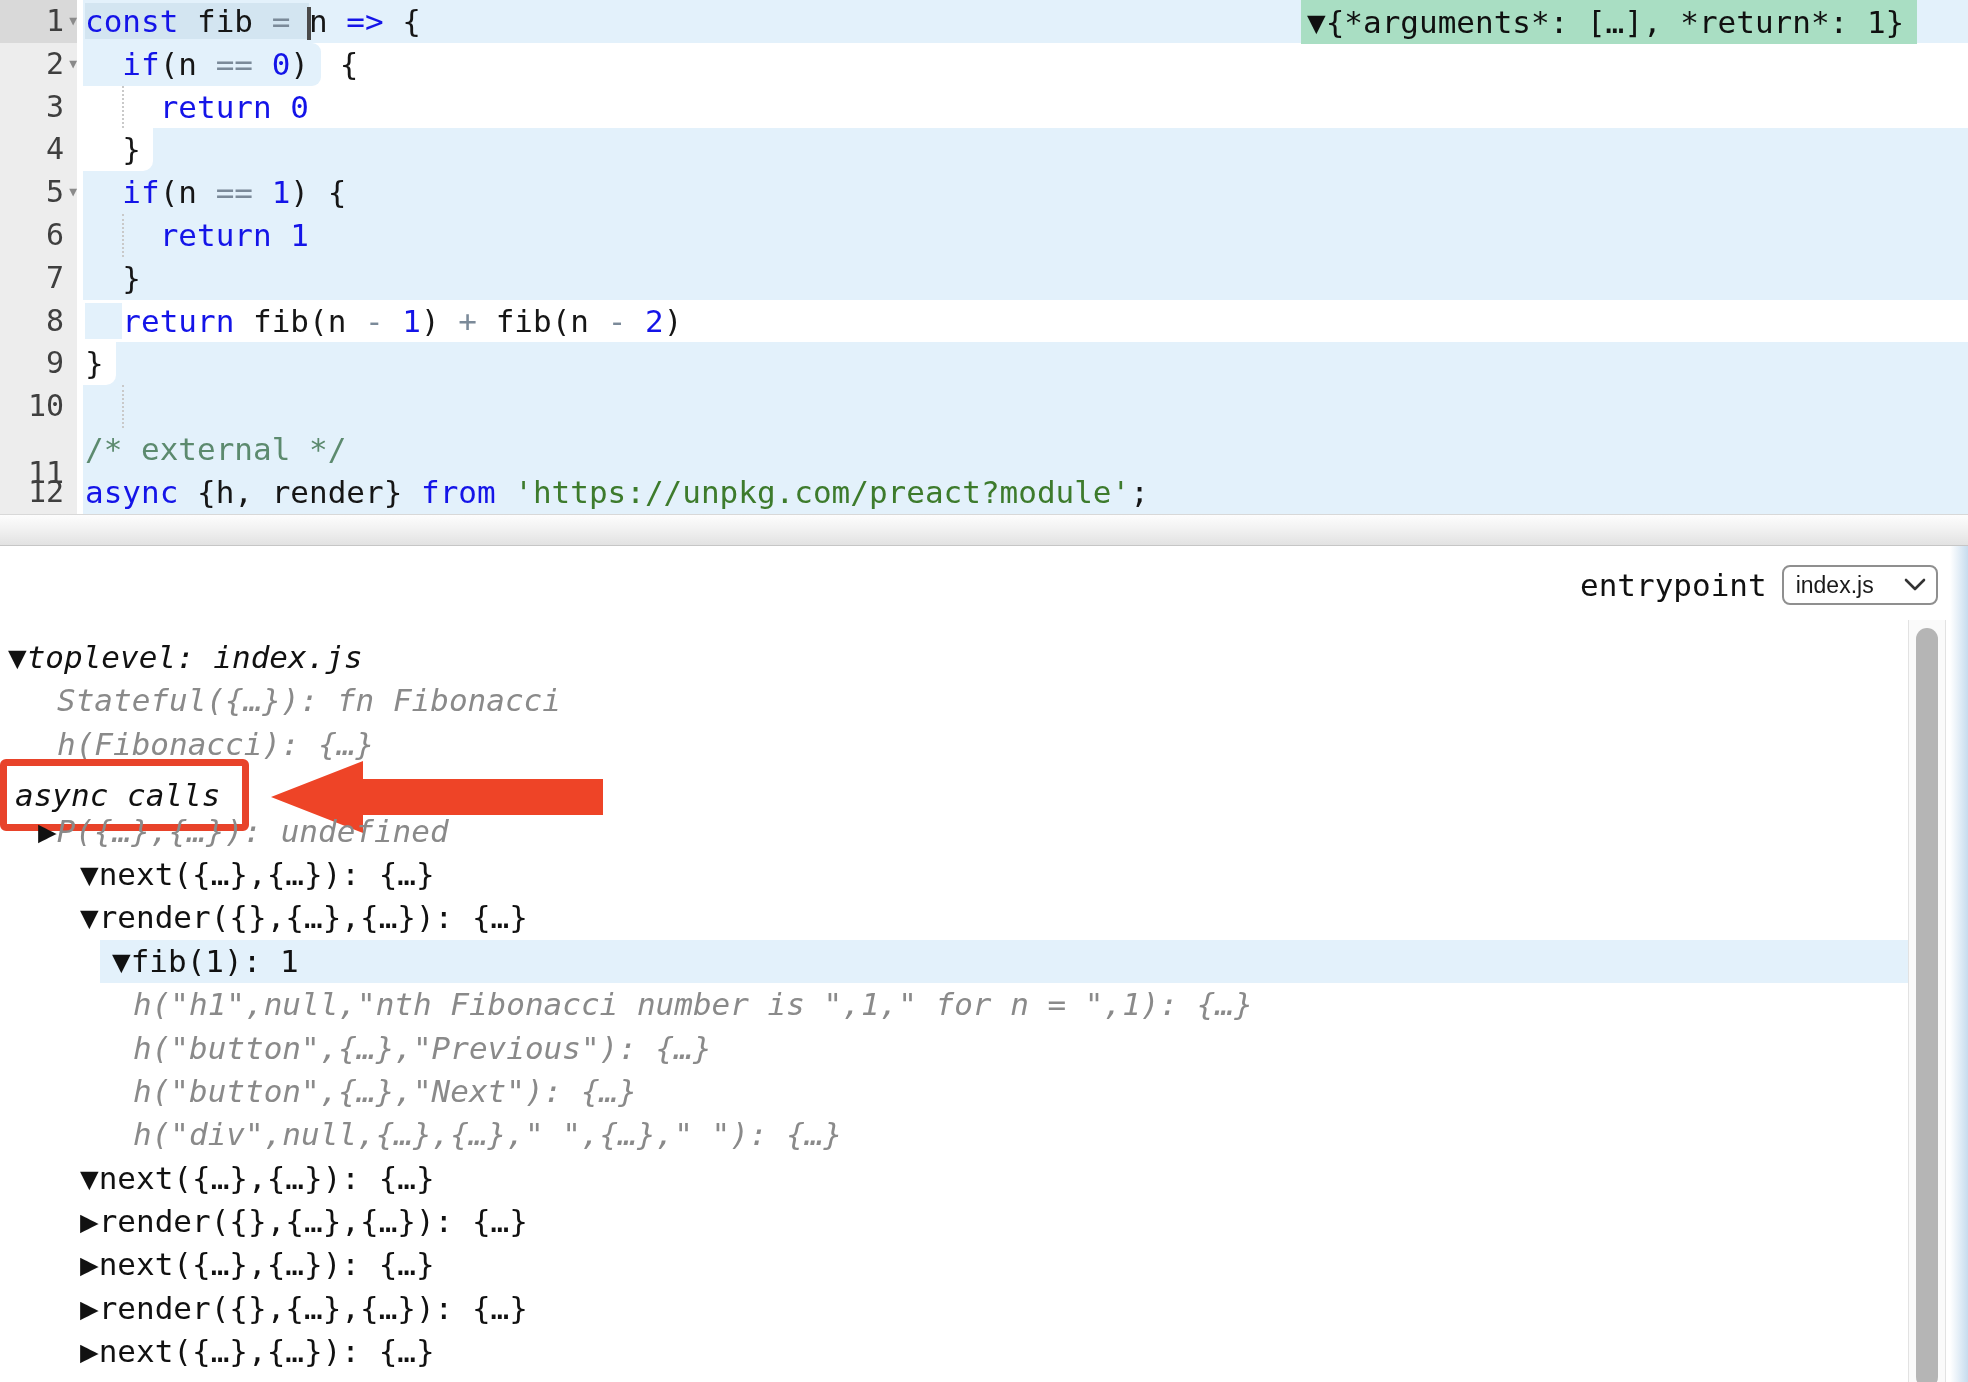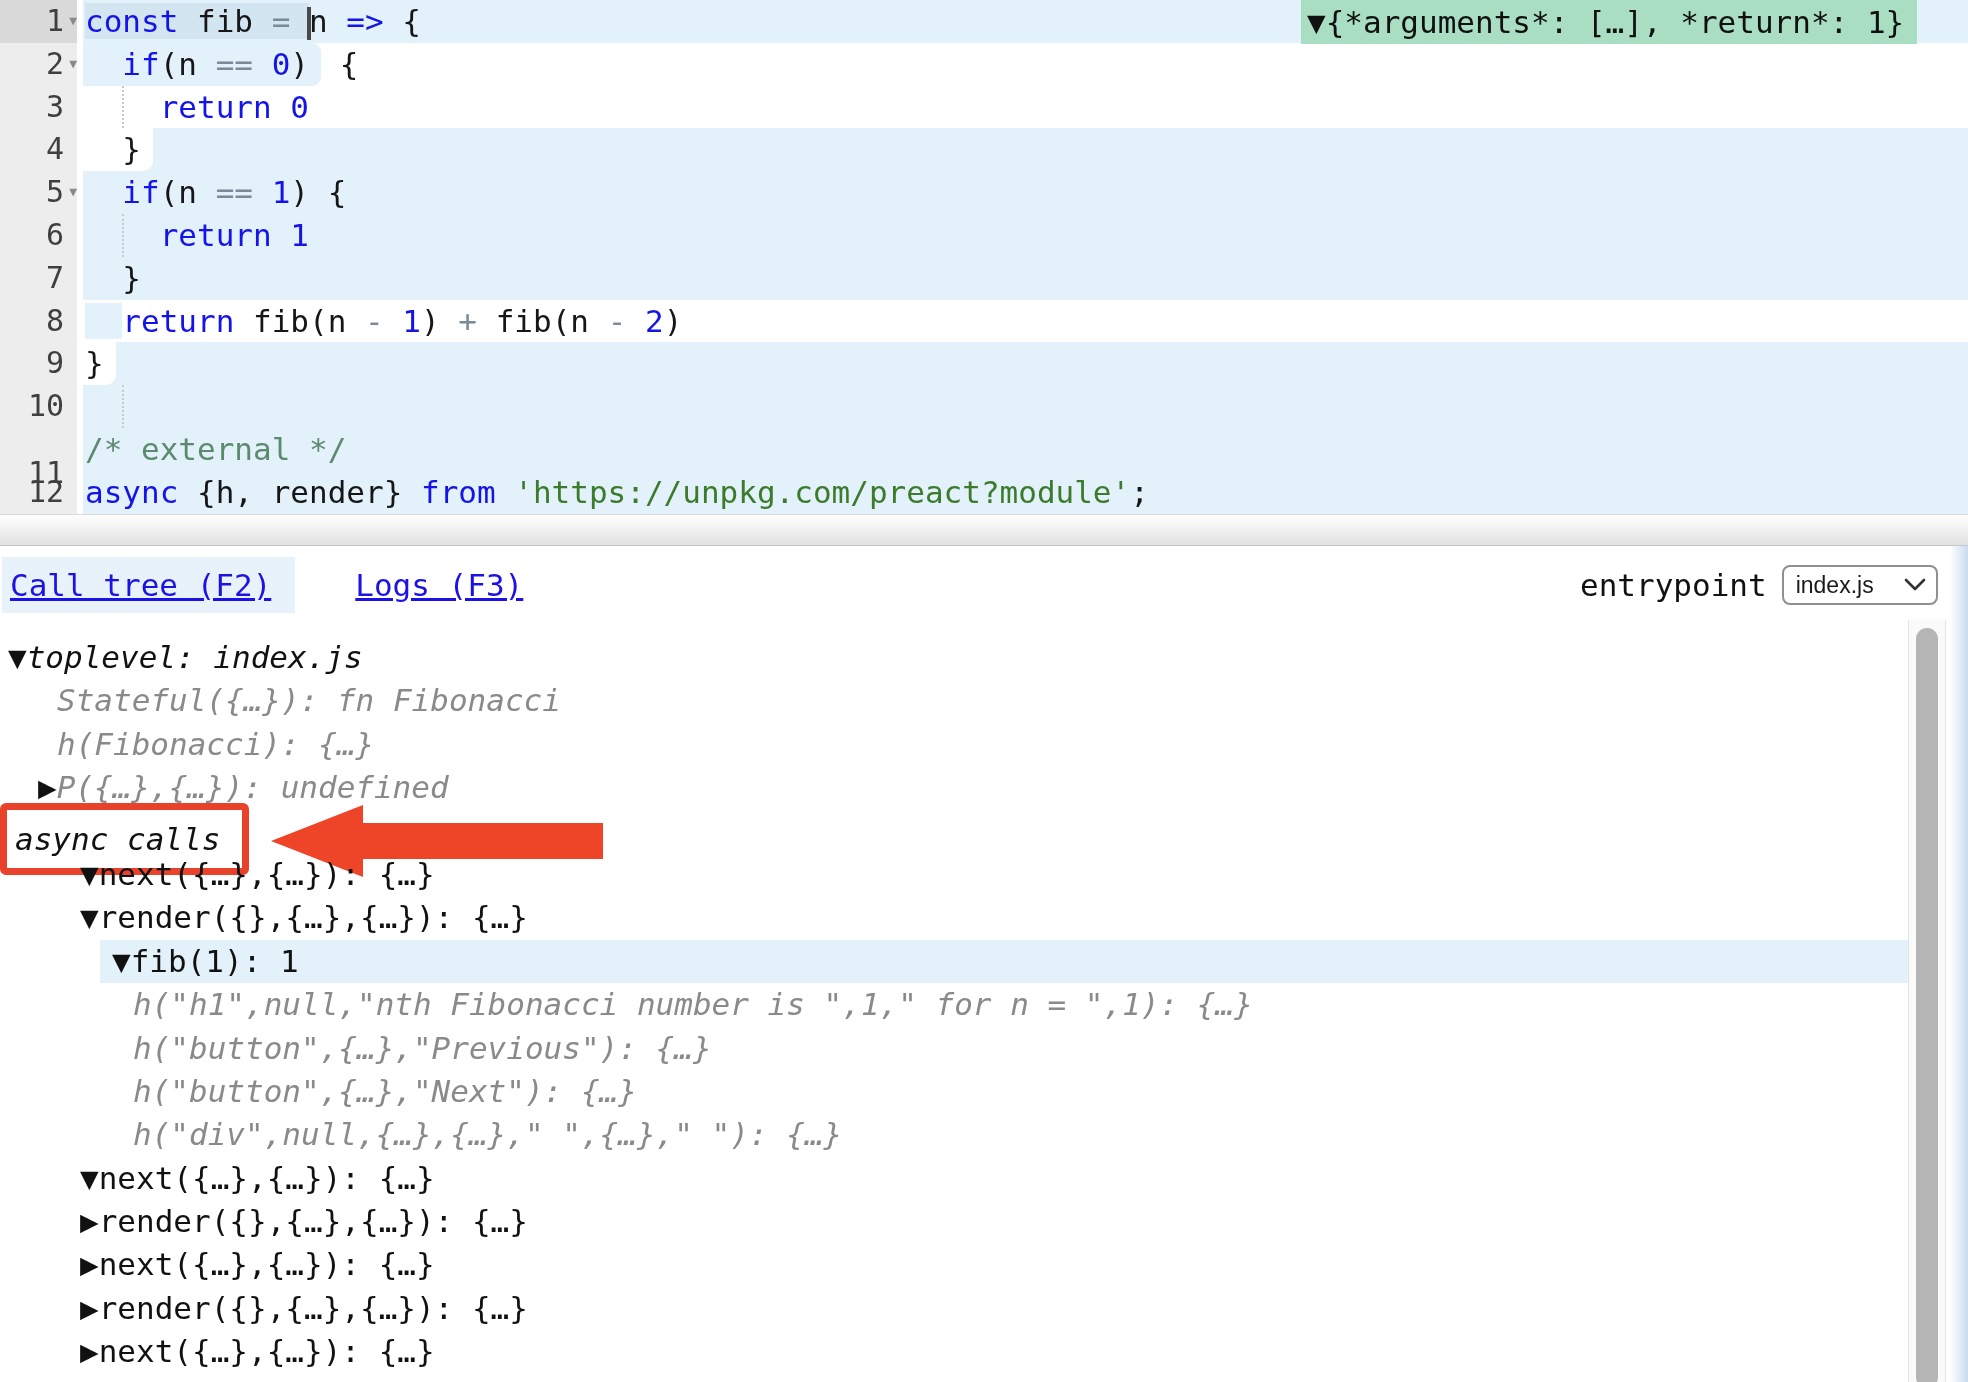--- a/index.html
+++ b/index.html
@@ -165,45 +165,39 @@
       </div>
 
     <div class="tooltip">
       <div class="tt-head">▼{*arguments*: […], *return*: 1}</div>
     </div>
   </div>
 
   <div class="splitter"></div>
 
   <div class="panel">
-    <div class="tabs">
-      <span class="tab-chip">
-          <span class="tab">Call tree (F2)</span>
-        </span>
-      <span class="tab logs">Logs (F3)</span>
-    </div>
 
     <div class="entry-row">
       <span class="entry-label">entrypoint</span>
       <span class="entry-select">
         <span>index.js</span>
         <svg width="22" height="14" viewBox="0 0 22 14">
             <polyline points="2,2 11,11 20,2" fill="none" stroke="#333" stroke-width="2.6" stroke-linecap="round" stroke-linejoin="round"></polyline>
           </svg>
       </span>
     </div>
 
     <div class="tree" id="tree">
         <div class="trow italic-black" style="padding-left:8px;"><span class="arrow">▼</span>toplevel: index.js</div>
         <div class="trow italic-gray" style="padding-left:57px;">Stateful({…}): fn Fibonacci</div>
         <div class="trow italic-gray" style="padding-left:57px;">h(Fibonacci): {…}</div>
-        <div class="trow italic-gray" style="padding-left:38px;"><span class="arrow">▶</span>P({…},{…}): undefined</div>
         <div class="trow italic-black" style=""><span class="redbox">async calls</span><svg class="anno-arrow" width="332" height="74" viewBox="0 0 332 74">
             <polygon points="0,37 92,1 92,19 332,19 332,55 92,55 92,73" fill="#ee4427"></polygon>
           </svg></div>
+        <div class="trow italic-gray" style="padding-left:38px;"><span class="arrow">▶</span>P({…},{…}): undefined</div>
         <div class="trow black" style="padding-left:80px;"><span class="arrow">▼</span>next({…},{…}): {…}</div>
         <div class="trow black" style="padding-left:80px;"><span class="arrow">▼</span>render({},{…},{…}): {…}</div>
         <div class="trow black hl" style="margin-left:100px;padding-left:12px;"><span class="arrow">▼</span>fib(1): 1</div>
         <div class="trow italic-gray" style="padding-left:133px;">h("h1",null,"nth Fibonacci number is ",1," for n = ",1): {…}</div>
         <div class="trow italic-gray" style="padding-left:133px;">h("button",{…},"Previous"): {…}</div>
         <div class="trow italic-gray" style="padding-left:133px;">h("button",{…},"Next"): {…}</div>
         <div class="trow italic-gray" style="padding-left:133px;">h("div",null,{…},{…}," ",{…}," "): {…}</div>
         <div class="trow black" style="padding-left:80px;"><span class="arrow">▼</span>next({…},{…}): {…}</div>
         <div class="trow black" style="padding-left:80px;"><span class="arrow">▶</span>render({},{…},{…}): {…}</div>
         <div class="trow black" style="padding-left:80px;"><span class="arrow">▶</span>next({…},{…}): {…}</div>

